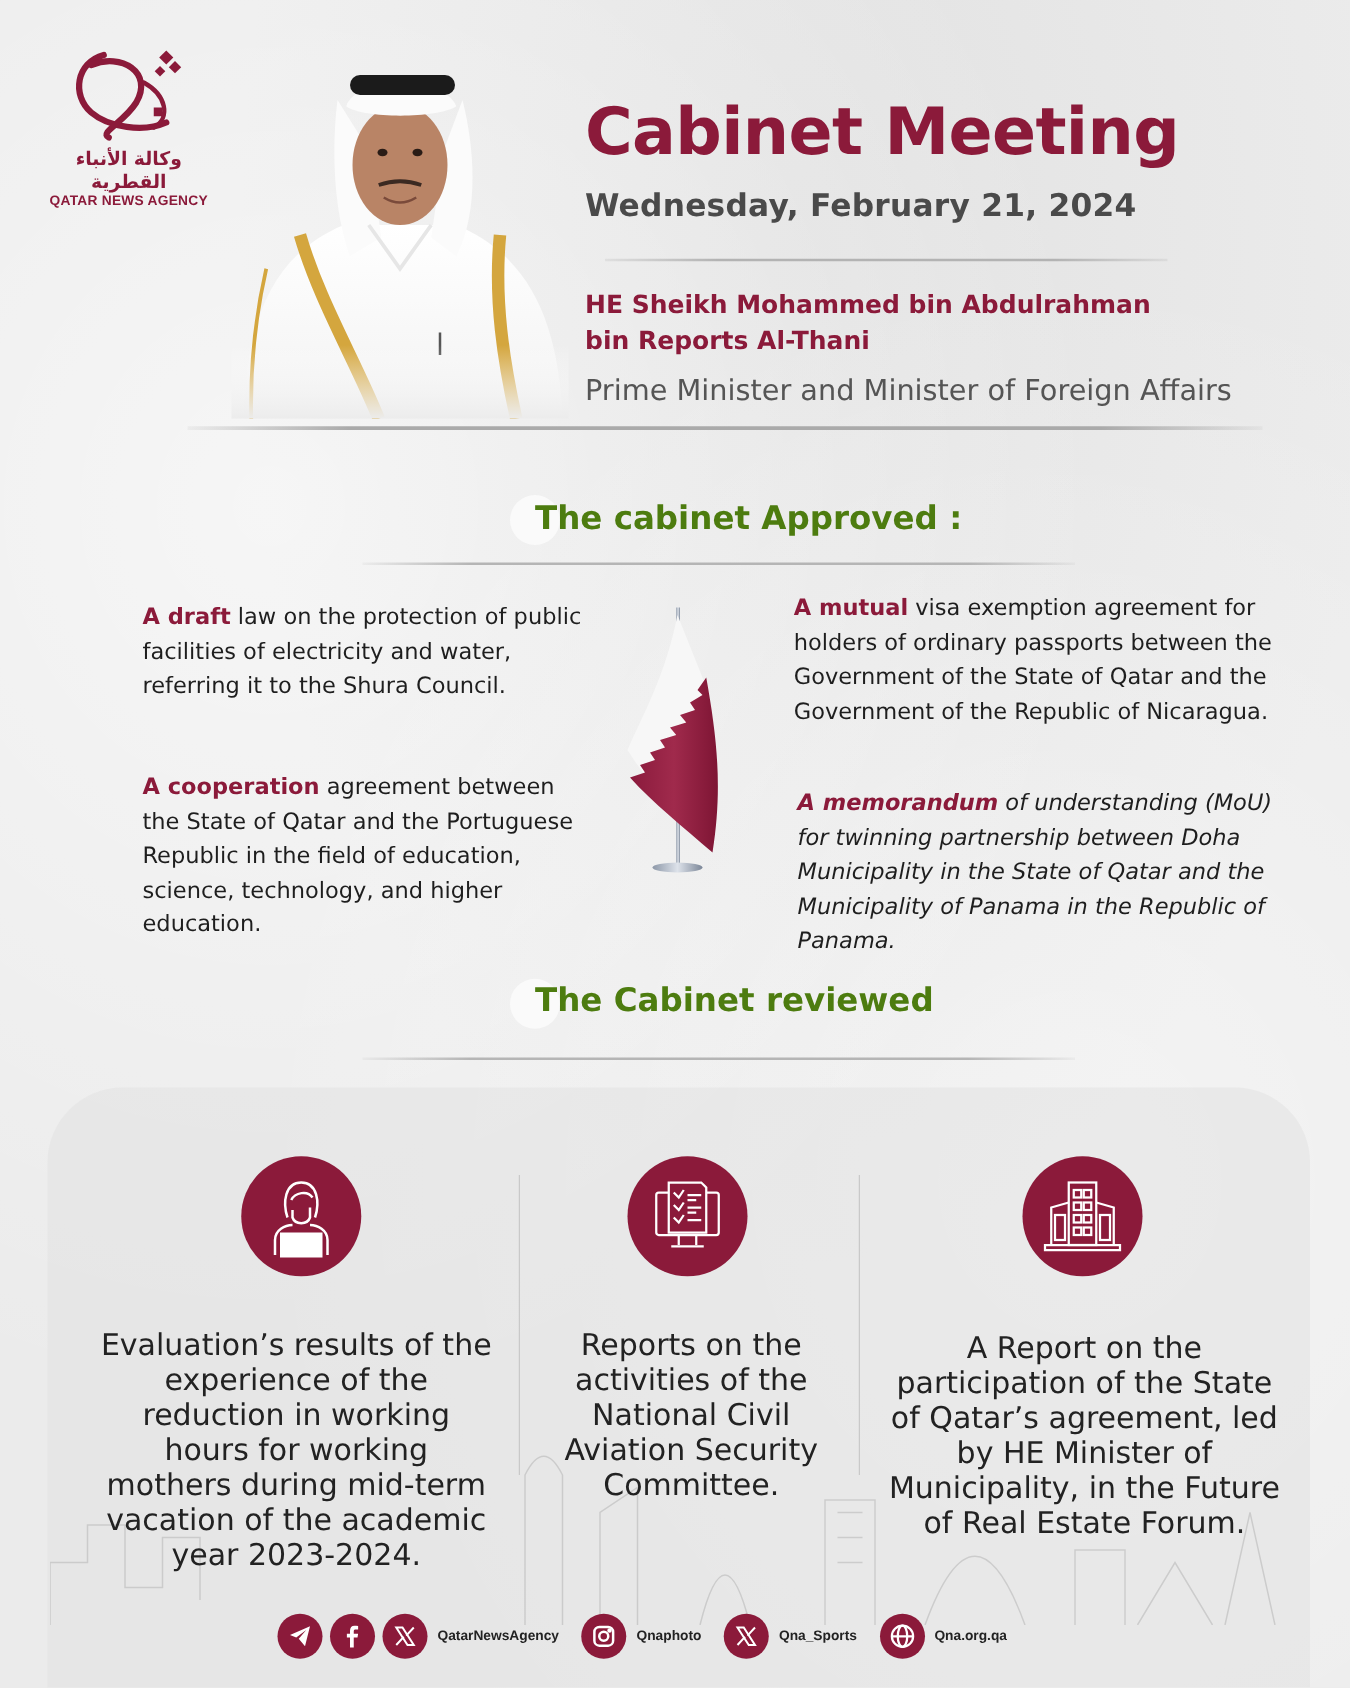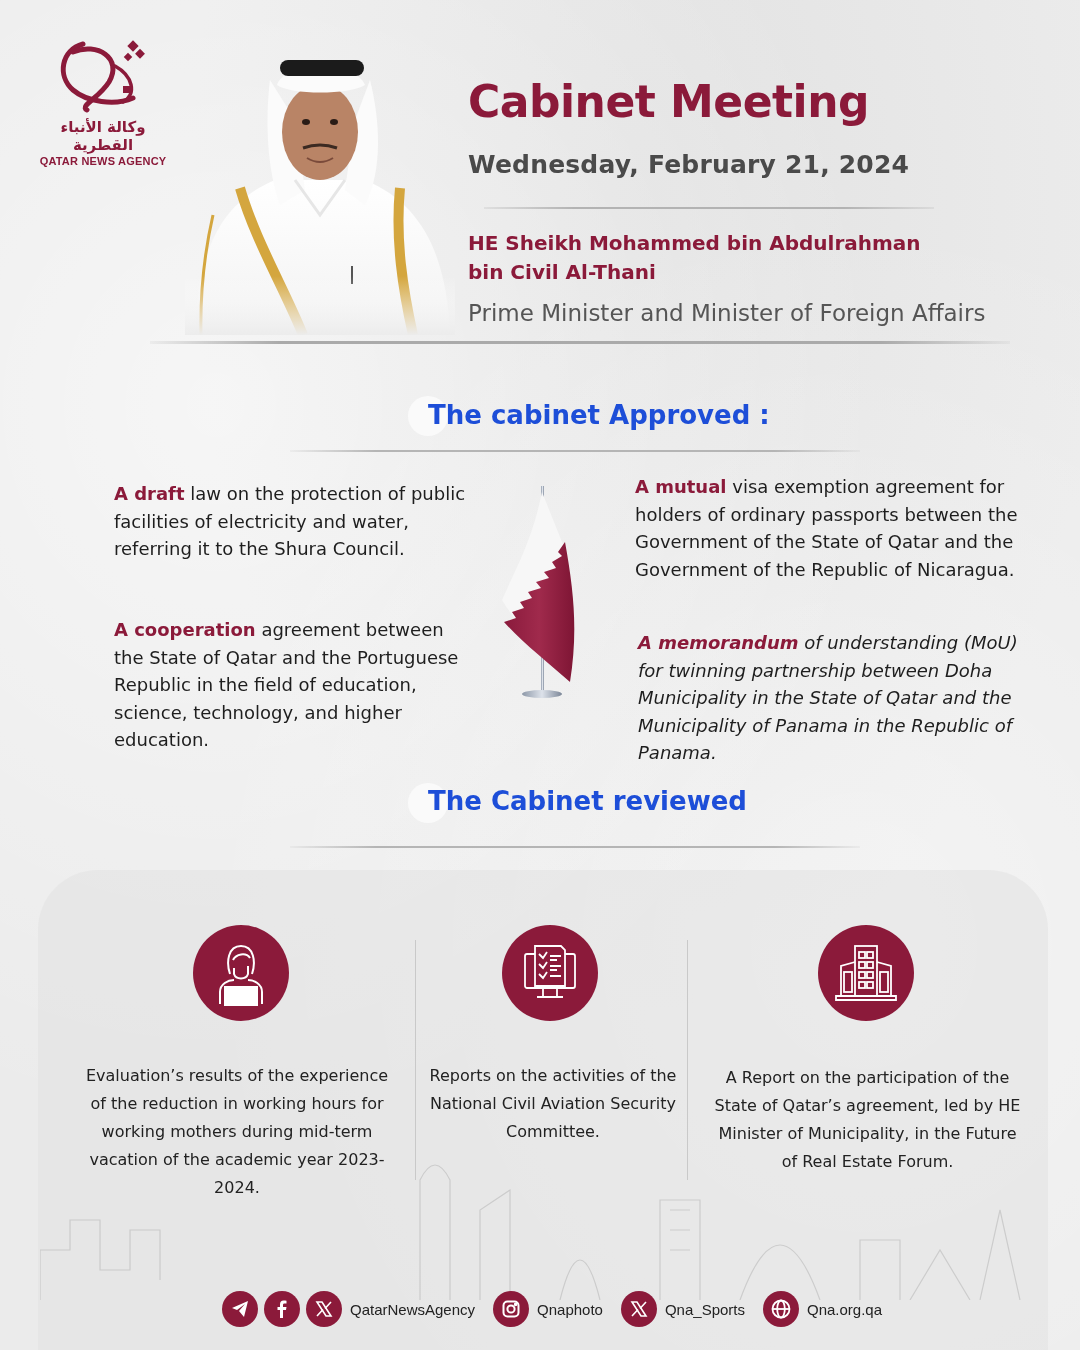--- a/index.html
+++ b/index.html
@@ -19,52 +19,52 @@
   
   .logo { left: 36px; top: 36px; width: 134px; text-align: center; }
   .logo svg { display: block; margin: 0 auto; }
   .logo-ar { font-family: "DejaVu Sans", sans-serif; font-size: 15px; font-weight: bold; color: #8b1a3a; direction: rtl; margin-top: 2px; }
   .logo-en { font-family: "Liberation Sans", sans-serif; font-size: 11px; font-weight: bold; color: #8b1a3a; letter-spacing: 0.2px; margin-top: 1px; }
 
   
   .portrait { left: 185px; top: 40px; width: 270px; height: 295px; }
 
   
-  .title { left: 468px; top: 76px; font-family: "DejaVu Sans", sans-serif; font-weight: bold; font-size: 44px; color: #8b1a3a; letter-spacing: -0.5px; }
+  .title { left: 468px; top: 76px; font-family: "DejaVu Sans", sans-serif; font-weight: bold; font-size: 52px; color: #8b1a3a; letter-spacing: -0.5px; }
   .date { left: 468px; top: 150px; font-family: "DejaVu Sans", sans-serif; font-weight: bold; font-size: 25px; color: #4a4a4a; letter-spacing: 0.2px; }
   .hdr-divider { left: 484px; top: 207px; width: 450px; height: 2px; background: linear-gradient(90deg, rgba(170,170,170,0.2), #b3b3b3 20%, #b3b3b3 80%, rgba(170,170,170,0.2)); }
   .pm-name { left: 468px; top: 229px; width: 480px; font-family: "DejaVu Sans", sans-serif; font-weight: bold; font-size: 20px; line-height: 29px; color: #8b1a3a; }
   .pm-title { left: 468px; top: 300px; font-family: "DejaVu Sans", sans-serif; font-size: 23px; color: #555; }
   .main-divider { left: 150px; top: 341px; width: 860px; height: 3px; background: linear-gradient(90deg, rgba(160,160,160,0.1), #aaa 15%, #aaa 85%, rgba(160,160,160,0.1)); }
 
   
-  .section-head { font-family: "DejaVu Sans", sans-serif; font-weight: bold; font-size: 26px; color: #1d4ed8; }
+  .section-head { font-family: "DejaVu Sans", sans-serif; font-weight: bold; font-size: 26px; color: #4d7c0f; }
   .section-dot { width: 40px; height: 40px; border-radius: 50%; background: #fafafa; }
   .section-line { height: 2px; background: linear-gradient(90deg, rgba(170,170,170,0.1), #b5b5b5 15%, #b5b5b5 85%, rgba(170,170,170,0.1)); }
 
   
   .item { font-family: "DejaVu Sans", sans-serif; font-size: 18px; line-height: 27.5px; color: #1e1e1e; }
   .item .lead { color: #8b1a3a; font-weight: bold; }
 
   
   .flag { left: 492px; top: 482px; width: 100px; height: 220px; }
 
   
   .panel { left: 38px; top: 870px; width: 1010px; height: 480px; border-radius: 60px 60px 0 0; background: rgba(225,225,225,0.55); }
   .col-divider { width: 1px; background: #c9c9c9; }
   .icon-circle { width: 96px; height: 96px; border-radius: 50%; background: #8b1a3a; display: flex; align-items: center; justify-content: center; }
-  .review-text { font-family: "DejaVu Sans", sans-serif; font-size: 16px; line-height: 28px; color: #222; text-align: center; }
+  .review-text { font-family: "DejaVu Sans", sans-serif; font-size: 24px; line-height: 28px; color: #222; text-align: center; }
 
   
   .skyline { left: 40px; top: 1130px; width: 1000px; height: 170px; opacity: 0.35; }
 
   
   .footer { left: 222px; top: 1290px; height: 38px; display: flex; align-items: center; }
   .social { width: 36px; height: 36px; border-radius: 50%; background: #8b1a3a; display: flex; align-items: center; justify-content: center; margin-right: 6px; flex: 0 0 auto; }
-  .handle { font-family: "Liberation Sans", sans-serif; font-size: 15px; color: #222; margin-left: 2px; margin-right: 18px; }
+  .handle { font-family: "Liberation Sans", sans-serif; font-size: 11px; color: #222; margin-left: 2px; margin-right: 18px; font-weight: bold; }
 </style>
 </head>
 <body>
 
 <div class="abs logo">
   <svg width="100" height="80" viewBox="0 0 100 80">
     <path d="M30 8 C8 14, 4 40, 20 54 C34 66, 62 70, 80 62" fill="none" stroke="#8b1a3a" stroke-width="5" stroke-linecap="round"></path>
     <path d="M20 16 C44 6, 70 22, 56 46 C46 62, 26 70, 34 74" fill="none" stroke="#8b1a3a" stroke-width="5" stroke-linecap="round"></path>
     <path d="M62 30 C80 40, 84 58, 70 66" fill="none" stroke="#8b1a3a" stroke-width="3.5" stroke-linecap="round"></path>
     <rect x="76" y="6" width="8" height="8" fill="#8b1a3a" transform="rotate(45 80 10)"></rect>
@@ -108,21 +108,21 @@
   <rect x="95" y="20" width="84" height="16" rx="8" fill="#1b1b1b"></rect>
 
   <path d="M110 140 L135 175 L160 140" fill="none" stroke="#e6e6e6" stroke-width="3"></path>
   <rect x="166" y="226" width="2" height="18" fill="#555"></rect>
   <rect x="0" y="0" width="270" height="295" fill="url(#fade)"></rect>
 </svg>
 
 <div class="abs title">Cabinet Meeting</div>
 <div class="abs date">Wednesday, February 21, 2024</div>
 <div class="abs hdr-divider"></div>
-<div class="abs pm-name">HE Sheikh Mohammed bin Abdulrahman bin Civil Al-Thani</div>
+<div class="abs pm-name">HE Sheikh Mohammed bin Abdulrahman bin Reports Al-Thani</div>
 <div class="abs pm-title">Prime Minister and Minister of Foreign Affairs</div>
 <div class="abs main-divider"></div>
 
 <div class="abs section-dot" style="left:408px; top:396px;"></div>
 <div class="abs section-head" style="left:428px; top:400px;">The cabinet Approved :</div>
 <div class="abs section-line" style="left:290px; top:450px; width:570px;"></div>
 
 <div class="abs item" style="left:114px; top:480px; width:370px;">
   <span class="lead">A draft</span><span> law on the protection of public facilities of electricity and water, referring it to the Shura Council.</span>
 </div>

